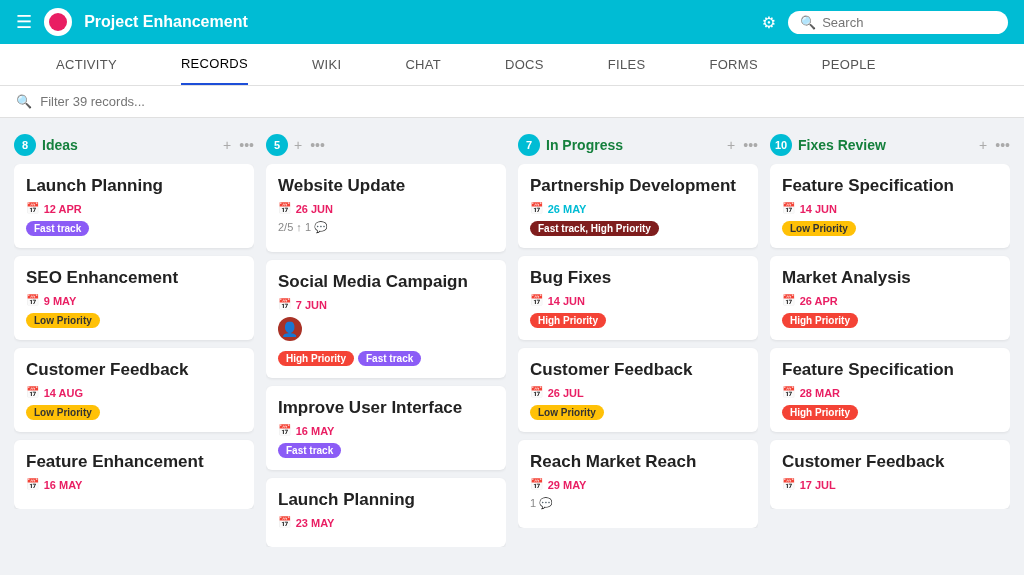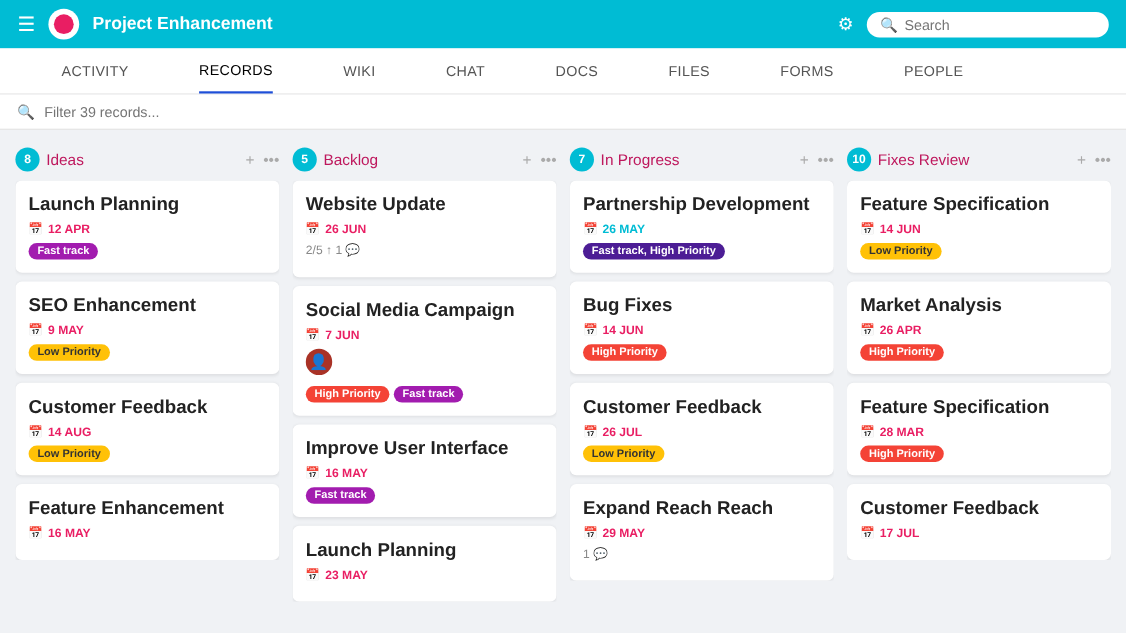--- a/index.html
+++ b/index.html
@@ -99,21 +99,21 @@
     }
     .col-count {
       width: 22px; height: 22px;
       border-radius: 50%;
       background: #00bcd4;
       color: white;
       font-size: 11px;
       font-weight: 700;
       display: flex; align-items: center; justify-content: center;
     }
-    .col-title { font-weight: 400; font-size: 14px; color: #be185d; flex: 1; }
+    .col-title { font-weight: 700; font-size: 14px; color: #15803d; flex: 1; }
     .col-actions { color: #aaa; font-size: 14px; cursor: pointer; display: flex; gap: 8px; }
 
     .cards-container {
       display: flex;
       flex-direction: column;
       gap: 8px;
       overflow-y: auto;
     }
 
     .card {
@@ -137,24 +137,24 @@
     .cal-icon { font-size: 11px; }
     .card-meta { display: flex; align-items: center; gap: 6px; font-size: 11px; color: #888; margin-bottom: 6px; }
 
     .tag {
       display: inline-block;
       padding: 2px 8px;
       border-radius: 10px;
       font-size: 10px;
       font-weight: 600;
     }
-    .tag-green { background: #a21caf; color: white; }
+    .tag-green { background: #8b5cf6; color: white; }
     .tag-yellow { background: #ffc107; color: #333; }
     .tag-red { background: #f44336; color: white; }
-    .tag-teal { background: #4c1d95; color: white; }
+    .tag-teal { background: #7f1d1d; color: white; }
 
     .tags { display: flex; flex-wrap: wrap; gap: 4px; margin-top: 4px; }
 
     .avatar {
       width: 24px; height: 24px; border-radius: 50%; background: #c0392b;
       display: inline-flex; align-items: center; justify-content: center;
       color: white; font-size: 10px; overflow: hidden;
     }
   </style>
 </head>
@@ -223,21 +223,20 @@
         </div>
         <div class="card">
           <div class="card-title">Feature Enhancement</div>
           <div class="card-date"><span class="cal-icon">📅</span> 16 MAY</div>
         </div>
       </div>
     </div>
     <div class="column">
       <div class="column-header">
         <span class="col-count">5</span>
-        <span class="col-title">Backlog</span>
         <span class="col-actions">
           <span style="cursor:pointer">+</span> 
           <span style="cursor:pointer">•••</span>
         </span>
       </div>
       <div class="cards-container">
         <div class="card">
           <div class="card-title">Website Update</div>
           <div class="card-date"><span class="cal-icon">📅</span> 26 JUN</div>
           <div class="card-meta">2/5  ↑  1  💬</div>
@@ -284,21 +283,21 @@
           </div>
         </div>
         <div class="card">
           <div class="card-title">Customer Feedback</div>
           <div class="card-date"><span class="cal-icon">📅</span> 26 JUL</div>
           <div class="tags">
             <span class="tag tag-yellow">Low Priority</span>
           </div>
         </div>
         <div class="card">
-          <div class="card-title">Expand Reach Reach</div>
+          <div class="card-title">Reach Market Reach</div>
           <div class="card-date"><span class="cal-icon">📅</span> 29 MAY</div>
           <div class="card-meta">1 💬</div>
         </div>
       </div>
     </div>
     <div class="column">
       <div class="column-header">
         <span class="col-count">10</span>
         <span class="col-title">Fixes Review</span>
         <span class="col-actions">

